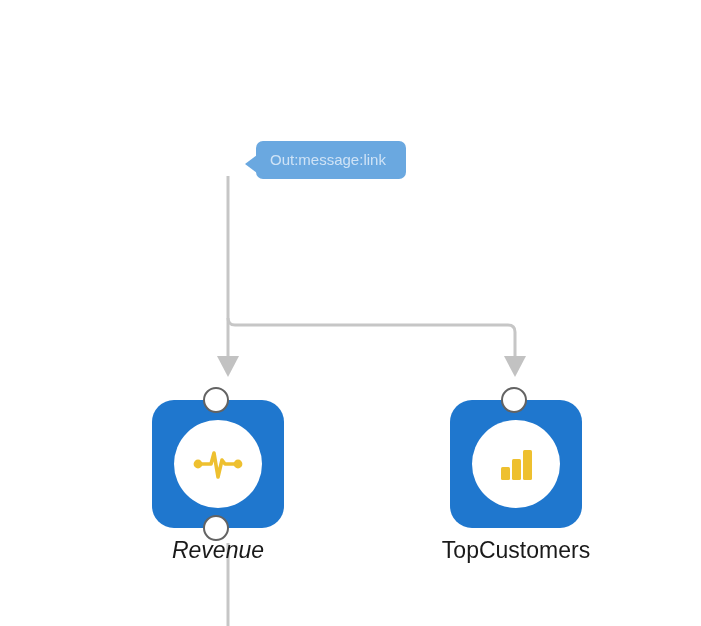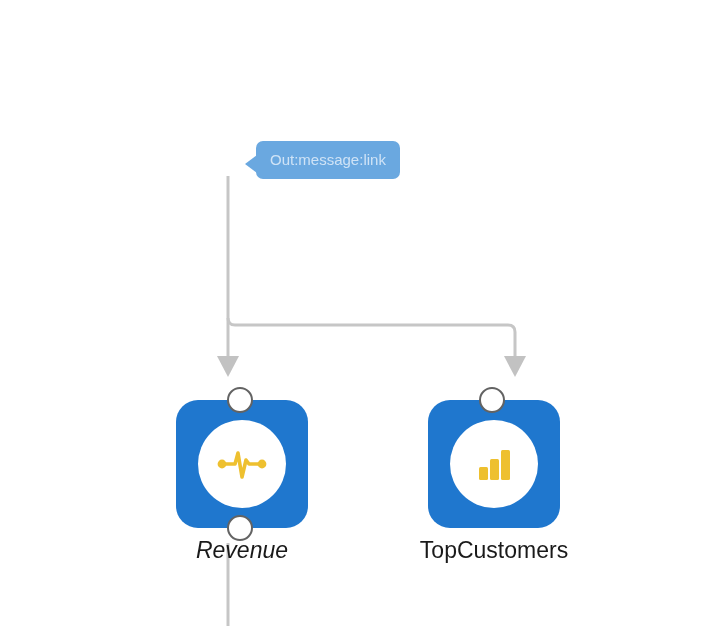--- a/index.html
+++ b/index.html
@@ -75,21 +75,21 @@
     white-space: pre-wrap;
   }
   .node-label.centered {
     text-align: center;
     left: -16px;
   }
   .tooltip {
     position: absolute;
     background: #6aa8e0;
     border-radius: 7px;
-    padding: 9px 14px 10px 14px;
+    padding: 9px 20px 10px 14px;
     font-size: 15px;
     color: #cfe3f6;
     white-space: nowrap;
     line-height: 19px;
   }
   .tooltip::before {
     content: "";
     position: absolute;
     left: -11px;
     top: 14px;
@@ -118,36 +118,36 @@
     <polygon points="504,356 526,356 515,377" fill="#c2c2c2"></polygon>
 
     <path d="M 228 543 L 228 626" fill="none" stroke="#c6c6c6" stroke-width="3"></path>
   </svg>
 
 
   <div class="tooltip" style="left:256px; top:141px;">
     <span>Out:message:link</span>
   </div>
 
-  <div class="node" style="left:176px; top:400px; width:148px; height:128px;font-style:italic;">
+  <div class="node" style="left:152px; top:400px; width:148px; height:128px;font-style:italic;">
     <div class="node-box">
       <div class="node-disc">
         <svg width="52" height="44" viewBox="0 0 52 44">
           <path d="M 7 22 L 15 22 L 19 22 L 22 11 L 26 35 L 30 18 L 33 22 L 45 22" stroke="#eec02f" stroke-width="3.6" fill="none" stroke-linecap="round" stroke-linejoin="round"></path>
           <circle cx="6" cy="22" r="4.4" fill="#eec02f"></circle>
           <circle cx="46" cy="22" r="4.4" fill="#eec02f"></circle>
         </svg>
       </div>
     </div>
     <div class="port" style="left:51px; top:-13px;"></div>
     <div class="port" style="left:51px; top:115px;"></div>
     <div class="node-label centered">Revenue</div>
   </div>
 
-  <div class="node" style="left:428px; top:400px; width:132px; height:128px;padding-left:37px;">
+  <div class="node" style="left:450px; top:400px; width:132px; height:128px;padding-left:37px;">
     <div class="node-box">
       <div class="node-disc">
         <svg width="44" height="44" viewBox="0 0 44 44">
           <rect x="7" y="25" width="9" height="13" rx="1.5" fill="#eec02f"></rect>
           <rect x="18" y="17" width="9" height="21" rx="1.5" fill="#eec02f"></rect>
           <rect x="29" y="8" width="9" height="30" rx="1.5" fill="#eec02f"></rect>
         </svg>
       </div>
     </div>
     <div class="port" style="left:51px; top:-13px;"></div>

